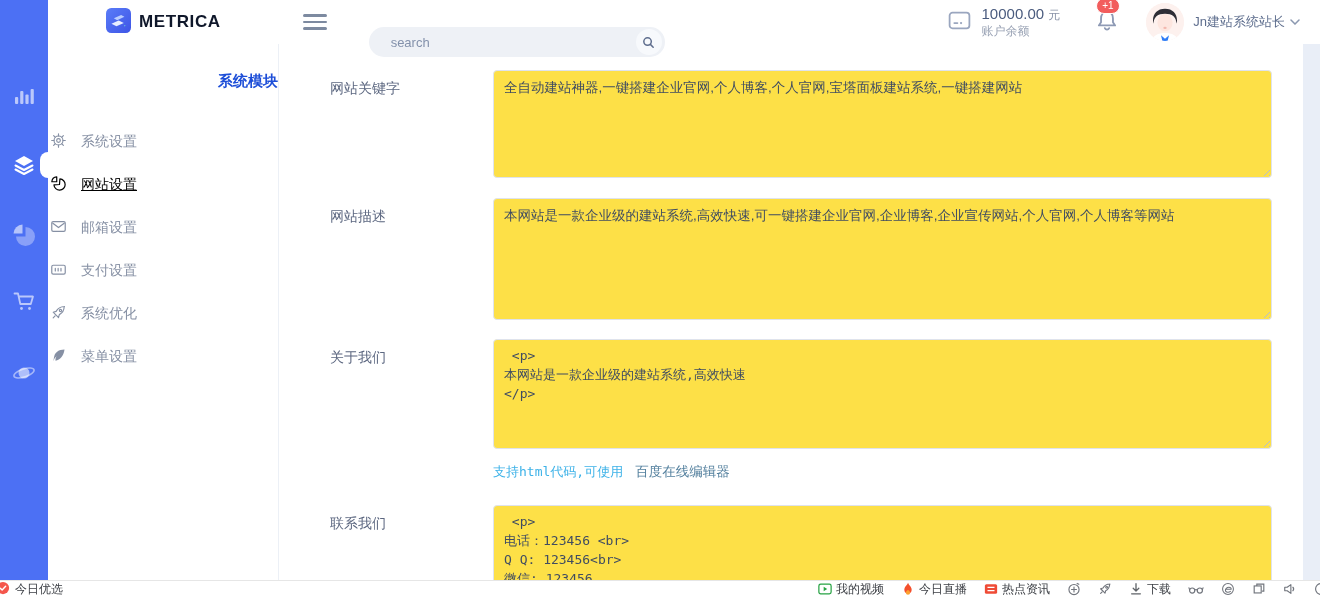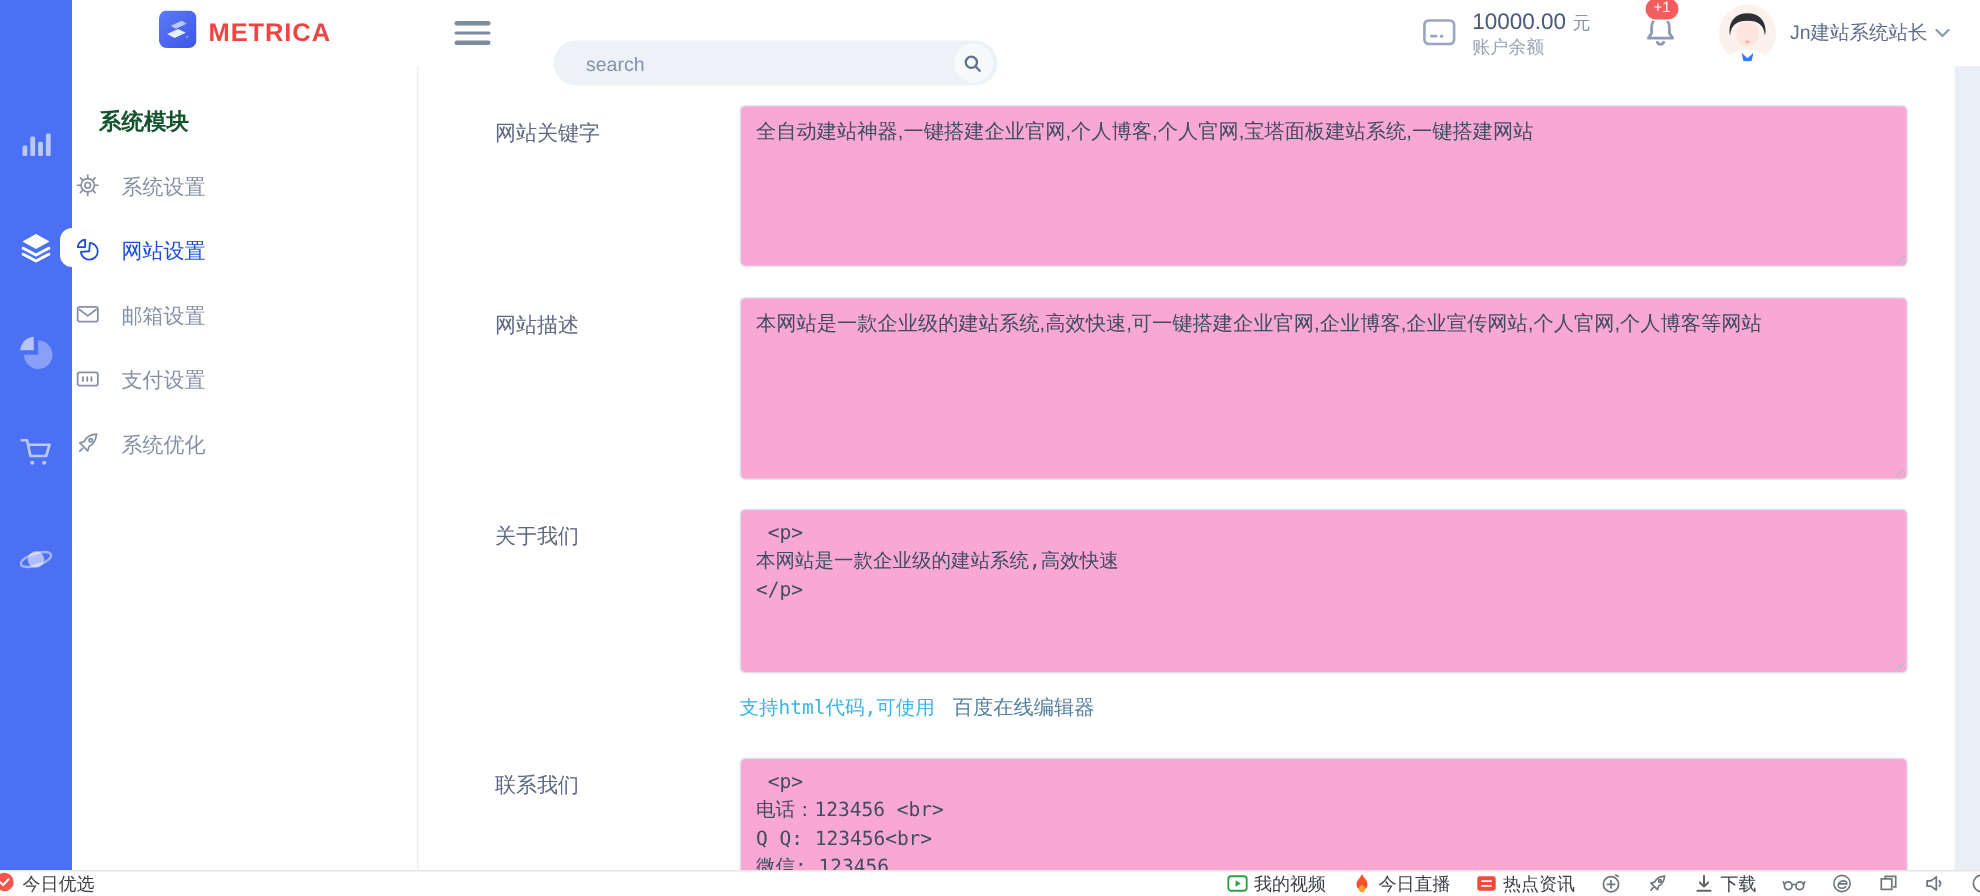--- a/index.html
+++ b/index.html
@@ -11,21 +11,21 @@
   }
   
   .rail { position:absolute; left:0; top:0; width:48px; height:580px; background:#4c70f4; z-index:6; }
   .rail-ic { position:absolute; left:12px; width:24px; height:24px; color:rgba(255,255,255,.62); cursor:pointer; }
   .rail-ic svg { width:24px; height:24px; display:block; }
   .rail-ic.active { color:#ffffff; }
   .rail-notch { position:absolute; left:40px; top:152px; width:8px; height:26px; background:#ffffff; border-radius:13px 0 0 13px; }
   
   .header { position:absolute; left:48px; top:0; right:0; height:44px; background:#fff; display:flex; align-items:center; z-index:4; }
   .brand { display:flex; align-items:center; gap:8px; margin-left:58px; cursor:pointer; }
-  .brand-text { font-weight:bold; font-size:17px; color:#ef4444; letter-spacing:.6px; }
+  .brand-text { font-weight:bold; font-size:17px; color:#0f172a; letter-spacing:.6px; }
   .hamburger { margin-left:82px; width:24px; cursor:pointer; }
   .hamburger div { height:2.6px; background:#7d8aa0; border-radius:2px; margin:4.2px 0; }
   .search { margin-left:42px; width:296px; height:30px; background:#eef1f6; border-radius:16px; display:flex; align-items:center; padding:0 3px 0 20px;margin-top:40px; }
   .search input { flex:1; border:none; background:transparent; outline:none; font-size:13px; color:#5d6b8c; font-family:inherit; }
   .search input::placeholder { color:#8removed; }
   .search input::-moz-placeholder { color:#8391ab; }
   .search input::placeholder { color:#8391ab; }
   .search-btn { width:26px; height:26px; border-radius:50%; background:#f7f9fc; display:flex; align-items:center; justify-content:center; cursor:pointer; flex:none; }
   .hright { margin-left:auto; display:flex; align-items:center; padding-right:20px; }
   .balance { display:flex; align-items:flex-start; gap:10px; cursor:pointer; }
@@ -33,36 +33,36 @@
   .bal-amount { font-size:15px; color:#4a5b7e; line-height:17px; }
   .bal-cur { font-size:12px; color:#8a93a8; }
   .bal-label { font-size:12px; color:#9aa3b5; line-height:15px; }
   .bell-wrap { position:relative; margin-left:34px; cursor:pointer; }
   .badge { position:absolute; top:-9px; left:2px; background:#f25d5d; color:#fff; font-size:10px; line-height:12px; border-radius:8px; padding:1px 5px; border:1px solid #fff; }
   .avatar { margin-left:26px; width:38px; height:38px; border-radius:50%; overflow:hidden; background:#fdf1ee; cursor:pointer; flex:none; }
   .uname { margin-left:9px; font-size:13px; color:#5d6d8d; cursor:pointer; }
   .chev { margin-left:5px; cursor:pointer; display:flex; }
   
   .menu { position:absolute; left:48px; top:44px; width:231px; bottom:17px; background:#fff; border-right:1px solid #ecf0f6; z-index:3; }
-  .menu-title { margin:28px 0 12px 18px; font-size:15px; font-weight:600; color:#14532d; }
+  .menu-title { margin:28px 0 29px 18px; font-size:15px; font-weight:600; color:#1d4ed8;text-align:right; }
   .menu-item { display:flex; align-items:center; gap:14px; height:43px; padding-left:2px; font-size:14px; color:#8690a4; cursor:pointer; }
   .menu-item svg { width:17px; height:17px; flex:none; }
-  .menu-item.active { color:#1d4ed8; }
+  .menu-item.active { color:#000000;text-decoration:underline; }
   
   .main { position:absolute; left:279px; top:44px; right:0; bottom:17px; background:#fff; overflow:hidden; z-index:1; }
   .right-strip { position:absolute; right:0; top:44px; bottom:17px; width:17px; background:#e9eef7; z-index:2; }
   .form { padding-top:26px; }
   .frow { display:flex; margin-bottom:20px; }
   .flabel { width:214px; flex:none; padding:10px 0 0 51px; font-size:14px; color:#5c6780; }
   .ta-wrap { position:relative; }
   textarea {
     width:779px; border:1px solid #dfe3ec; border-radius:4px;
     padding:7px 10px; font-size:13.5px; color:#404c61; line-height:1.55;
     font-family:"Liberation Sans","DejaVu Sans",sans-serif;
-    resize:none; outline:none; background:#f9a8d4; display:block;
+    resize:none; outline:none; background:#fde047; display:block;
   }
   textarea.mono { font-family:"DejaVu Sans Mono","Liberation Mono",monospace; font-size:13px; line-height:19px; padding:6px 10px; }
   .h1t { height:108px; } .h2t { height:122px; } .h3t { height:110px; } .h4t { height:150px; }
   .grip { position:absolute; right:2px; bottom:2px; width:10px; height:10px;
     background:repeating-linear-gradient(135deg, transparent 0 2.5px, #b5bece 2.5px 3.5px);
     clip-path:polygon(100% 0,100% 100%,0 100%); }
   .hint { margin-top:14px; font-size:13px; }
   .hint-support { color:#3db2e8; font-family:"DejaVu Sans Mono","Liberation Mono",monospace; }
   .hint-link { color:#54809e; margin-left:12px; font-family:"Liberation Sans","DejaVu Sans",sans-serif; font-size:13.5px; cursor:pointer; }
   .row-tight { margin-bottom:24px; }
@@ -233,20 +233,28 @@
   <div class="menu-item">
     <span>
       <svg viewBox="0 0 24 24" fill="none" stroke="currentColor" stroke-width="1.6" stroke-linecap="round" stroke-linejoin="round">
           <path d="M20.5 3.5C15 3.7 10.8 6.2 8.6 10.4L4.5 11.6l3 3 1.5 1.5 3 3 1.2-4.1c4.2-2.2 6.7-6.4 6.9-11.5z"></path>
           <circle cx="14.8" cy="9.2" r="1.6"></circle>
           <path d="M7.2 16.8L4.5 19.5"></path>
         </svg>
     </span>
     <span>系统优化</span>
   </div>
+  <div class="menu-item">
+    <span>
+      <svg viewBox="0 0 24 24" fill="currentColor">
+          <path d="M20.5 3.5C12 3.5 7.5 7.5 6 13c-.8 2.8-.9 5.2-.9 7 .8-3 1.8-5 4.4-6.8C8 15 7.5 17 7.8 19.3 14.5 18 19 13 20.5 3.5z"></path>
+        </svg>
+    </span>
+    <span>菜单设置</span>
+  </div>
 </div>
 
 <div class="main">
   <div class="form">
 
     <div class="frow">
       <div class="flabel">网站关键字</div>
       <div class="ta-wrap">
         <textarea class="h1t" spellcheck="false" style="">全自动建站神器,一键搭建企业官网,个人博客,个人官网,宝塔面板建站系统,一键搭建网站</textarea>
         <span class="grip"></span>

